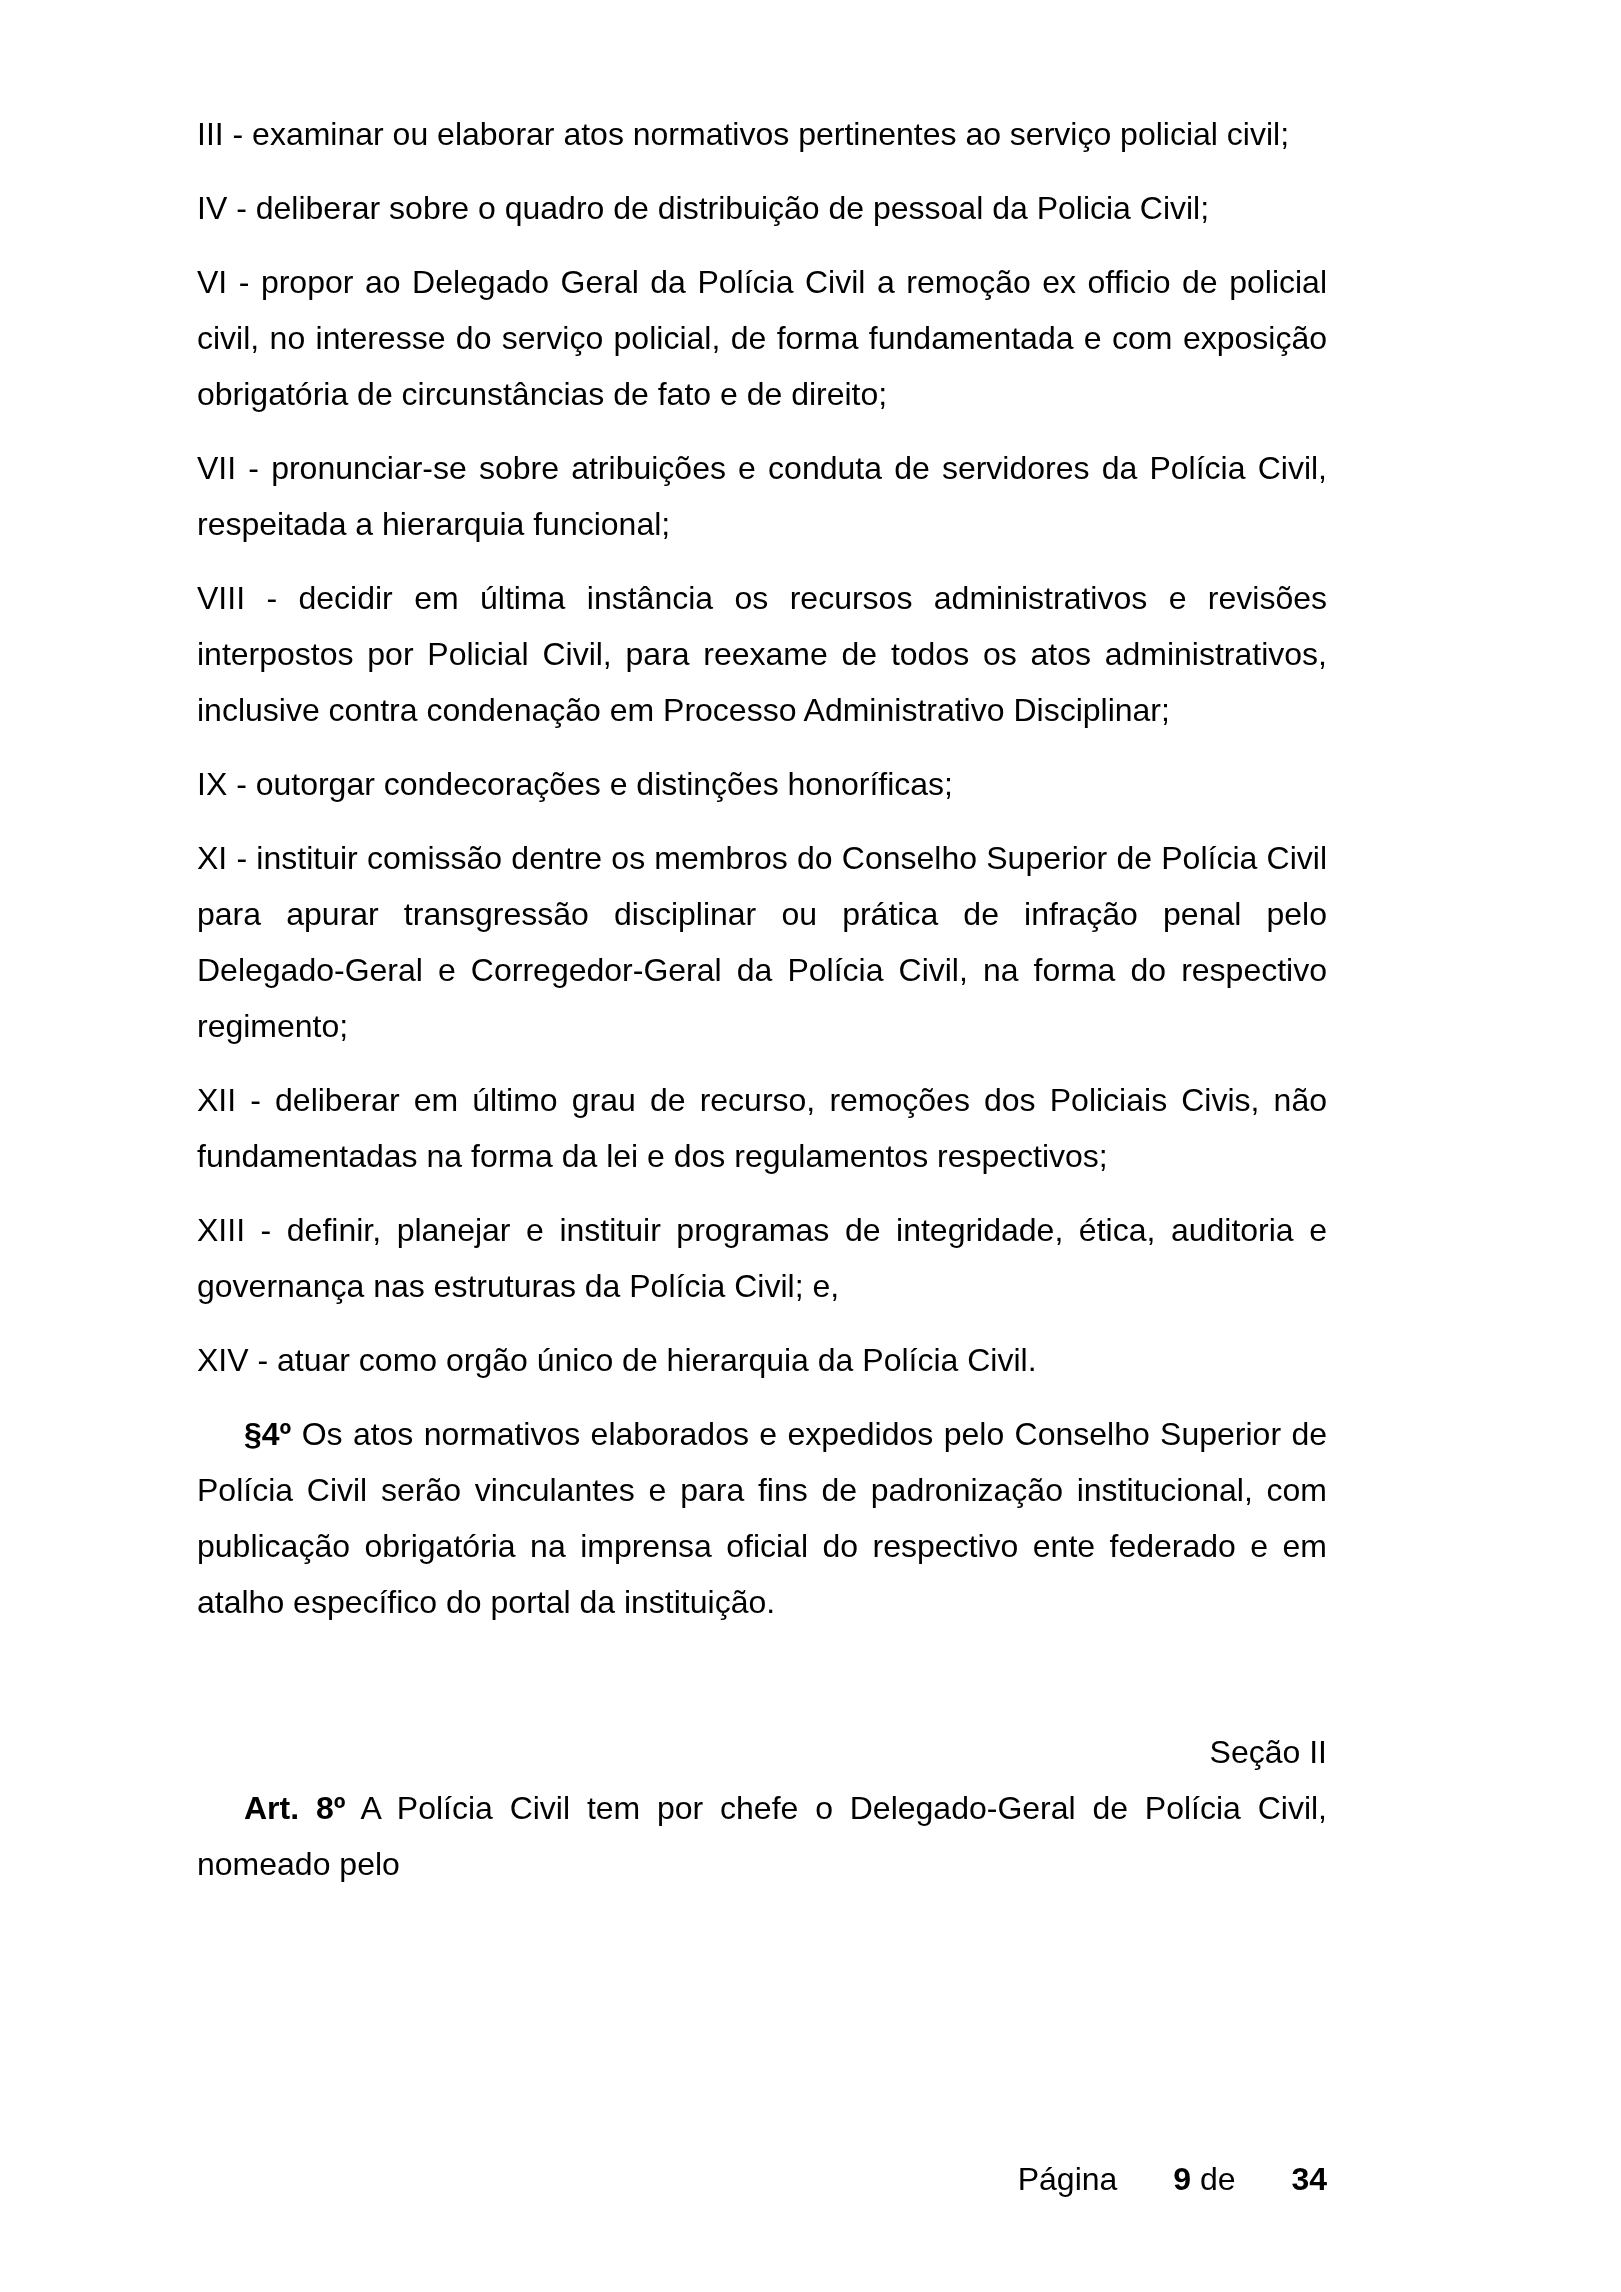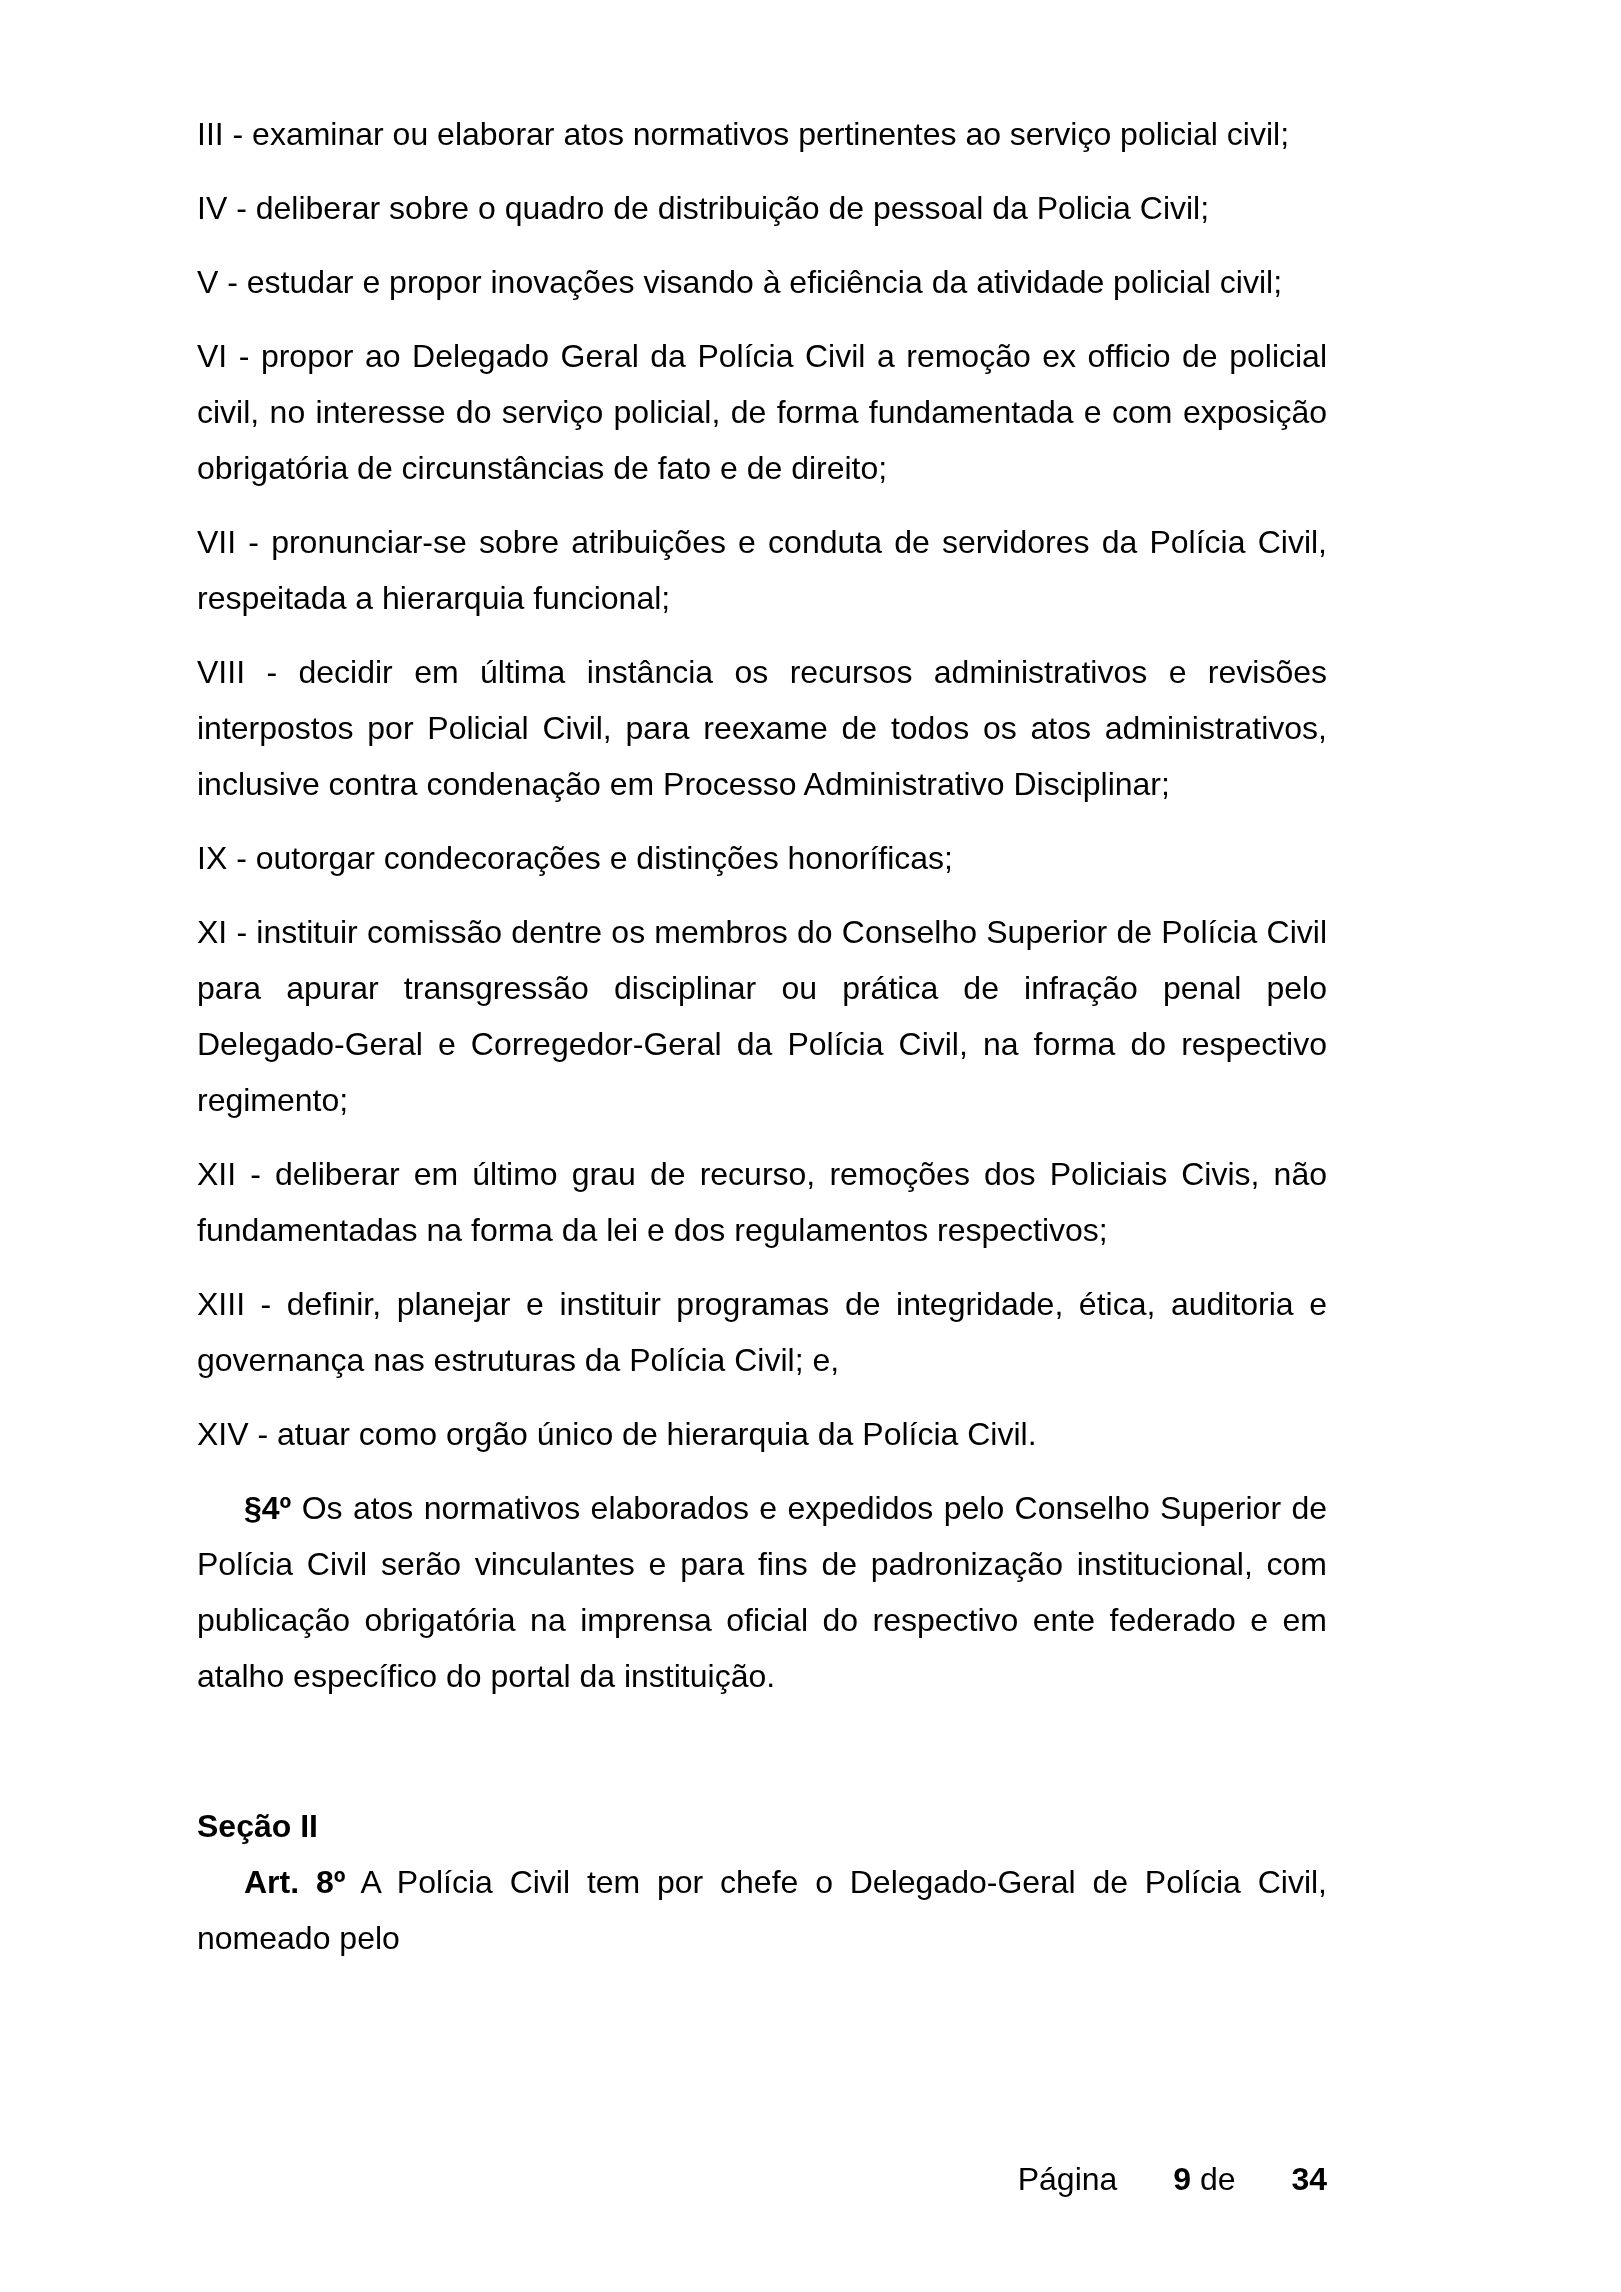--- a/index.html
+++ b/index.html
@@ -24,22 +24,22 @@
     left: 197px;
     right: 153px;
     top: 106px;
   }
   p.item {
     margin: 0 0 18px 0;
     text-align: justify;
   }
   p.heading {
     margin: 0;
-    text-align: left;
-    font-weight: bold;
+    text-align: right;
+    font-weight: normal;
   }
   p.heading.sub {
     margin-bottom: 18px;
   }
   .spacer {
     height: 76px;
   }
   .bold {
     font-weight: bold;
     margin-left: 47px;
@@ -52,21 +52,20 @@
     text-align: right;
   }
 </style>
 </head>
 <body>
 
 <div class="page">
   <div class="content">
     <p class="item">III - examinar ou elaborar atos normativos pertinentes ao serviço policial civil;</p>
     <p class="item">IV - deliberar sobre o quadro de distribuição de pessoal da Policia Civil;</p>
-    <p class="item">V - estudar e propor inovações visando à eficiência da atividade policial civil;</p>
     <p class="item">VI - propor ao Delegado Geral da Polícia Civil a remoção ex officio de policial civil, no interesse do serviço policial, de forma fundamentada e com exposição obrigatória de circunstâncias de fato e de direito;</p>
     <p class="item">VII - pronunciar-se sobre atribuições e conduta de servidores da Polícia Civil, respeitada a hierarquia funcional;</p>
     <p class="item">VIII - decidir em última instância os recursos administrativos e revisões interpostos por Policial Civil, para reexame de todos os atos administrativos, inclusive contra condenação em Processo Administrativo Disciplinar;</p>
     <p class="item">IX - outorgar condecorações e distinções honoríficas;</p>
     <p class="item">XI - instituir comissão dentre os membros do Conselho Superior de Polícia Civil para apurar transgressão disciplinar ou prática de infração penal pelo Delegado-Geral e Corregedor-Geral da Polícia Civil, na forma do respectivo regimento;</p>
     <p class="item">XII - deliberar em último grau de recurso, remoções dos Policiais Civis, não fundamentadas na forma da lei e dos regulamentos respectivos;</p>
     <p class="item">XIII - definir, planejar e instituir programas de integridade, ética, auditoria e governança nas estruturas da Polícia Civil; e,</p>
     <p class="item">XIV - atuar como orgão único de hierarquia da Polícia Civil.</p>
 
     <p class="item"><span class="bold">§4º</span><span> Os atos normativos elaborados e expedidos pelo Conselho Superior de Polícia Civil serão vinculantes e para fins de padronização institucional, com publicação obrigatória na imprensa oficial do respectivo ente federado e em atalho específico do portal da instituição.</span></p>

